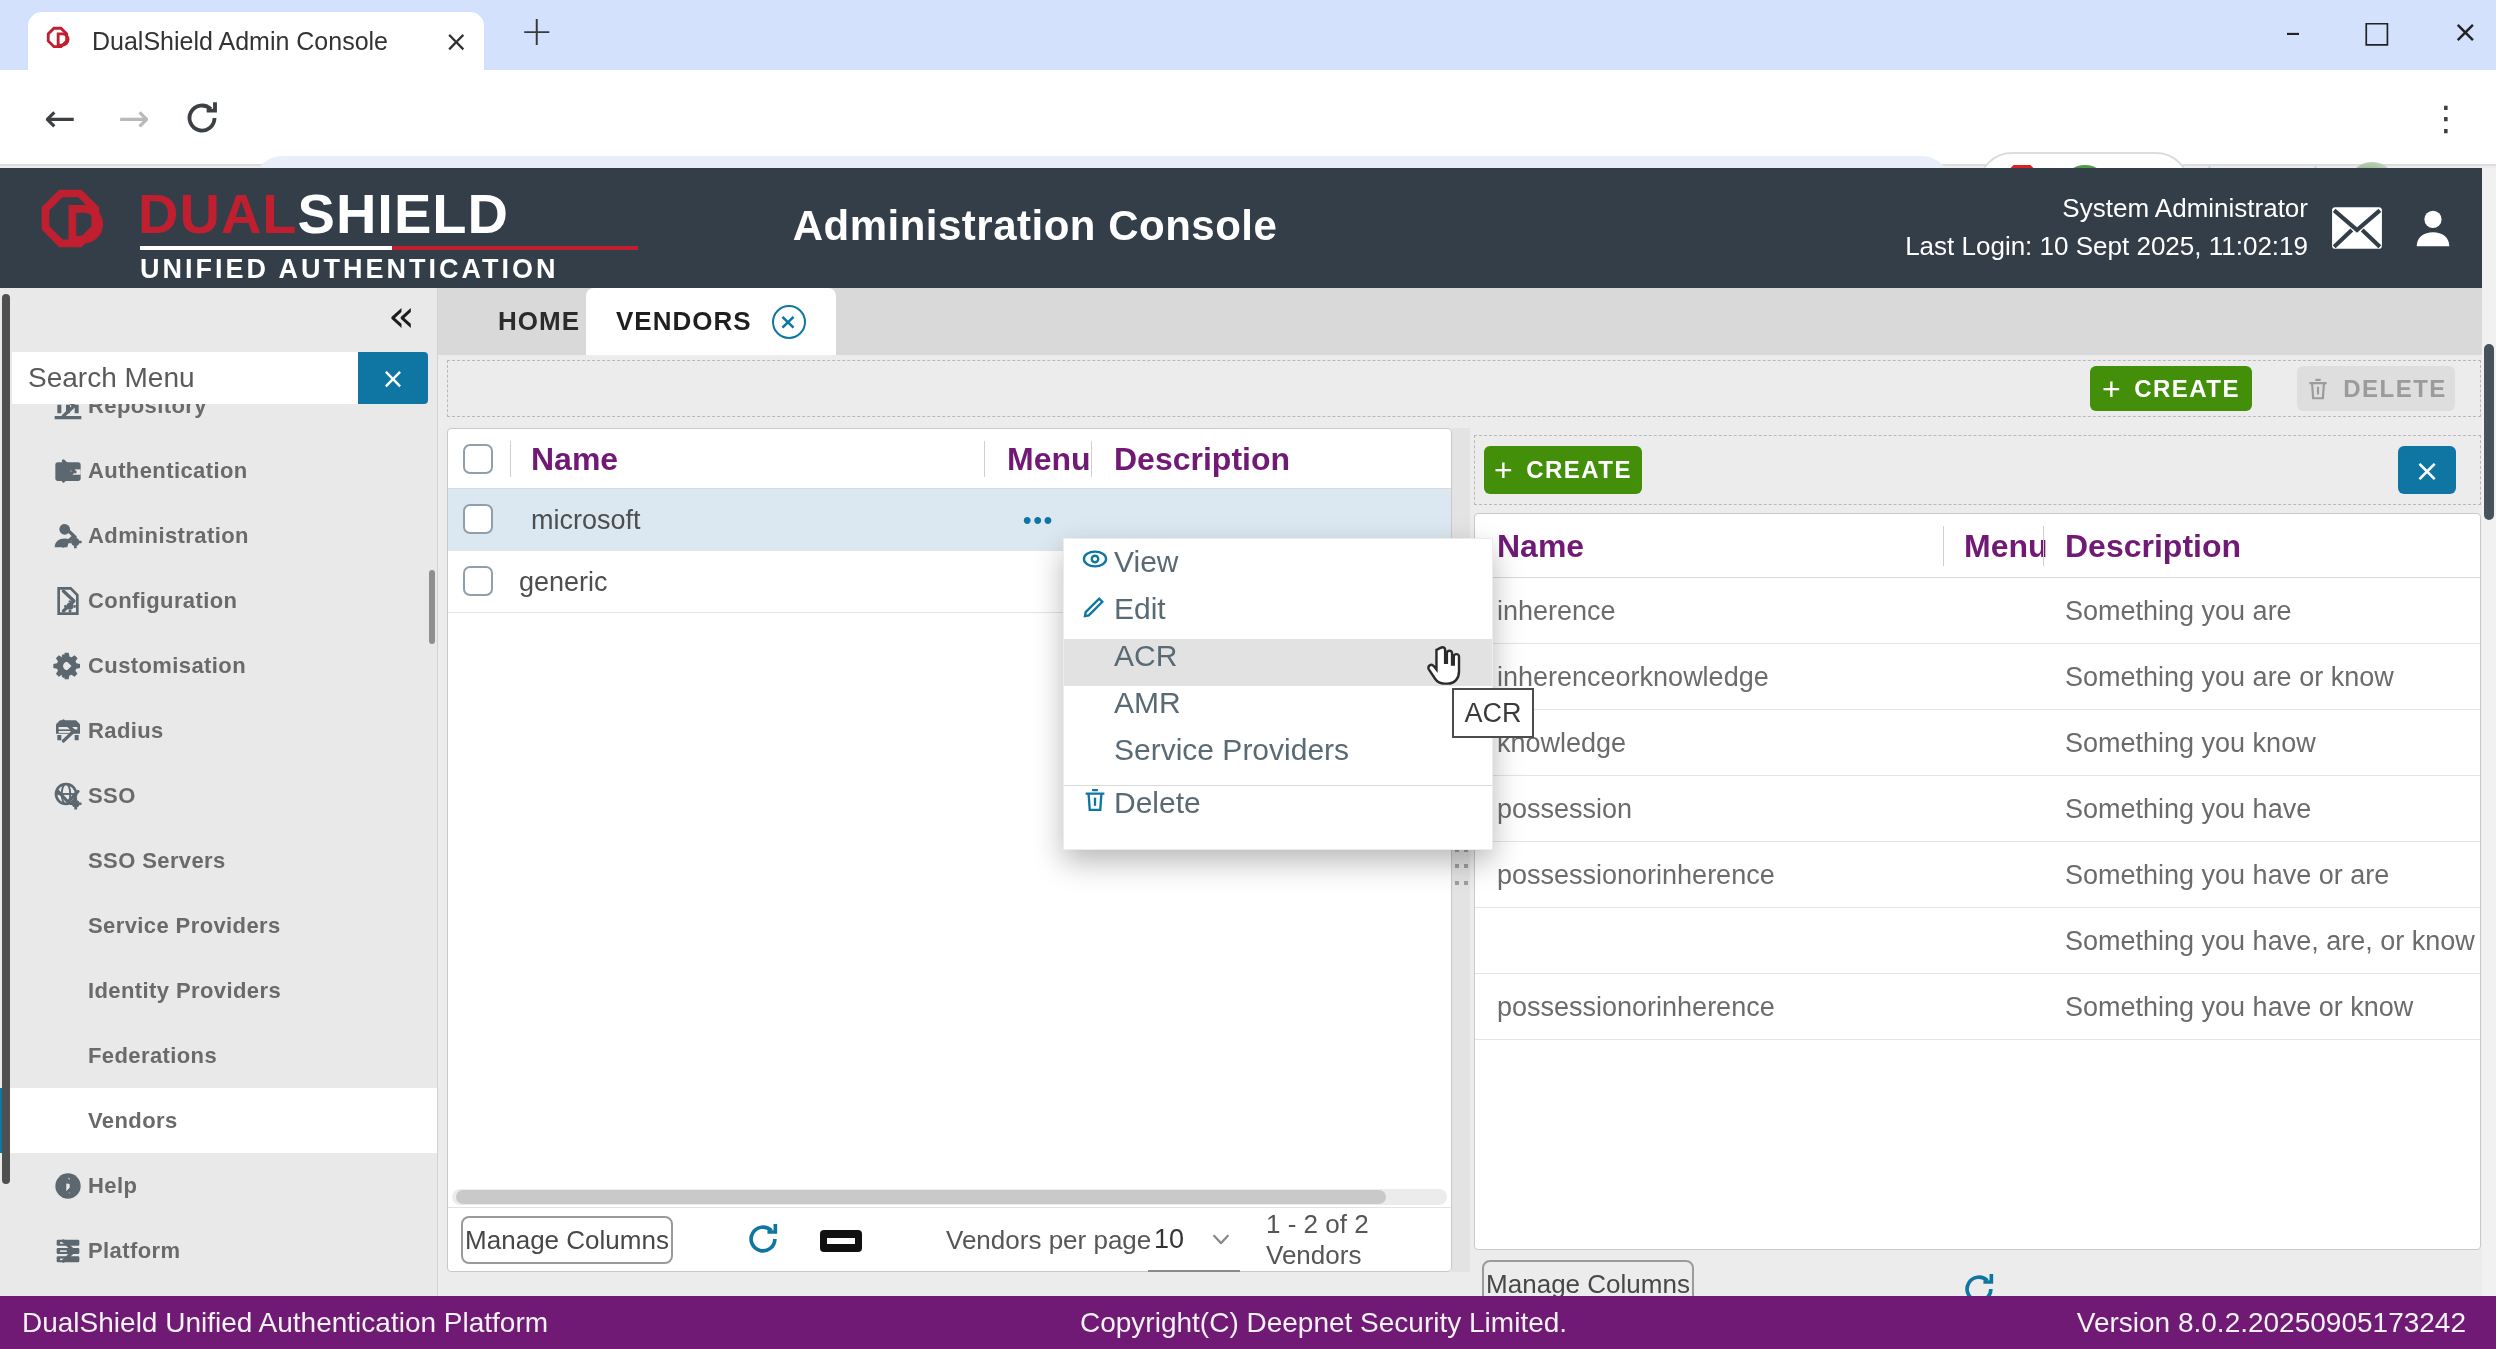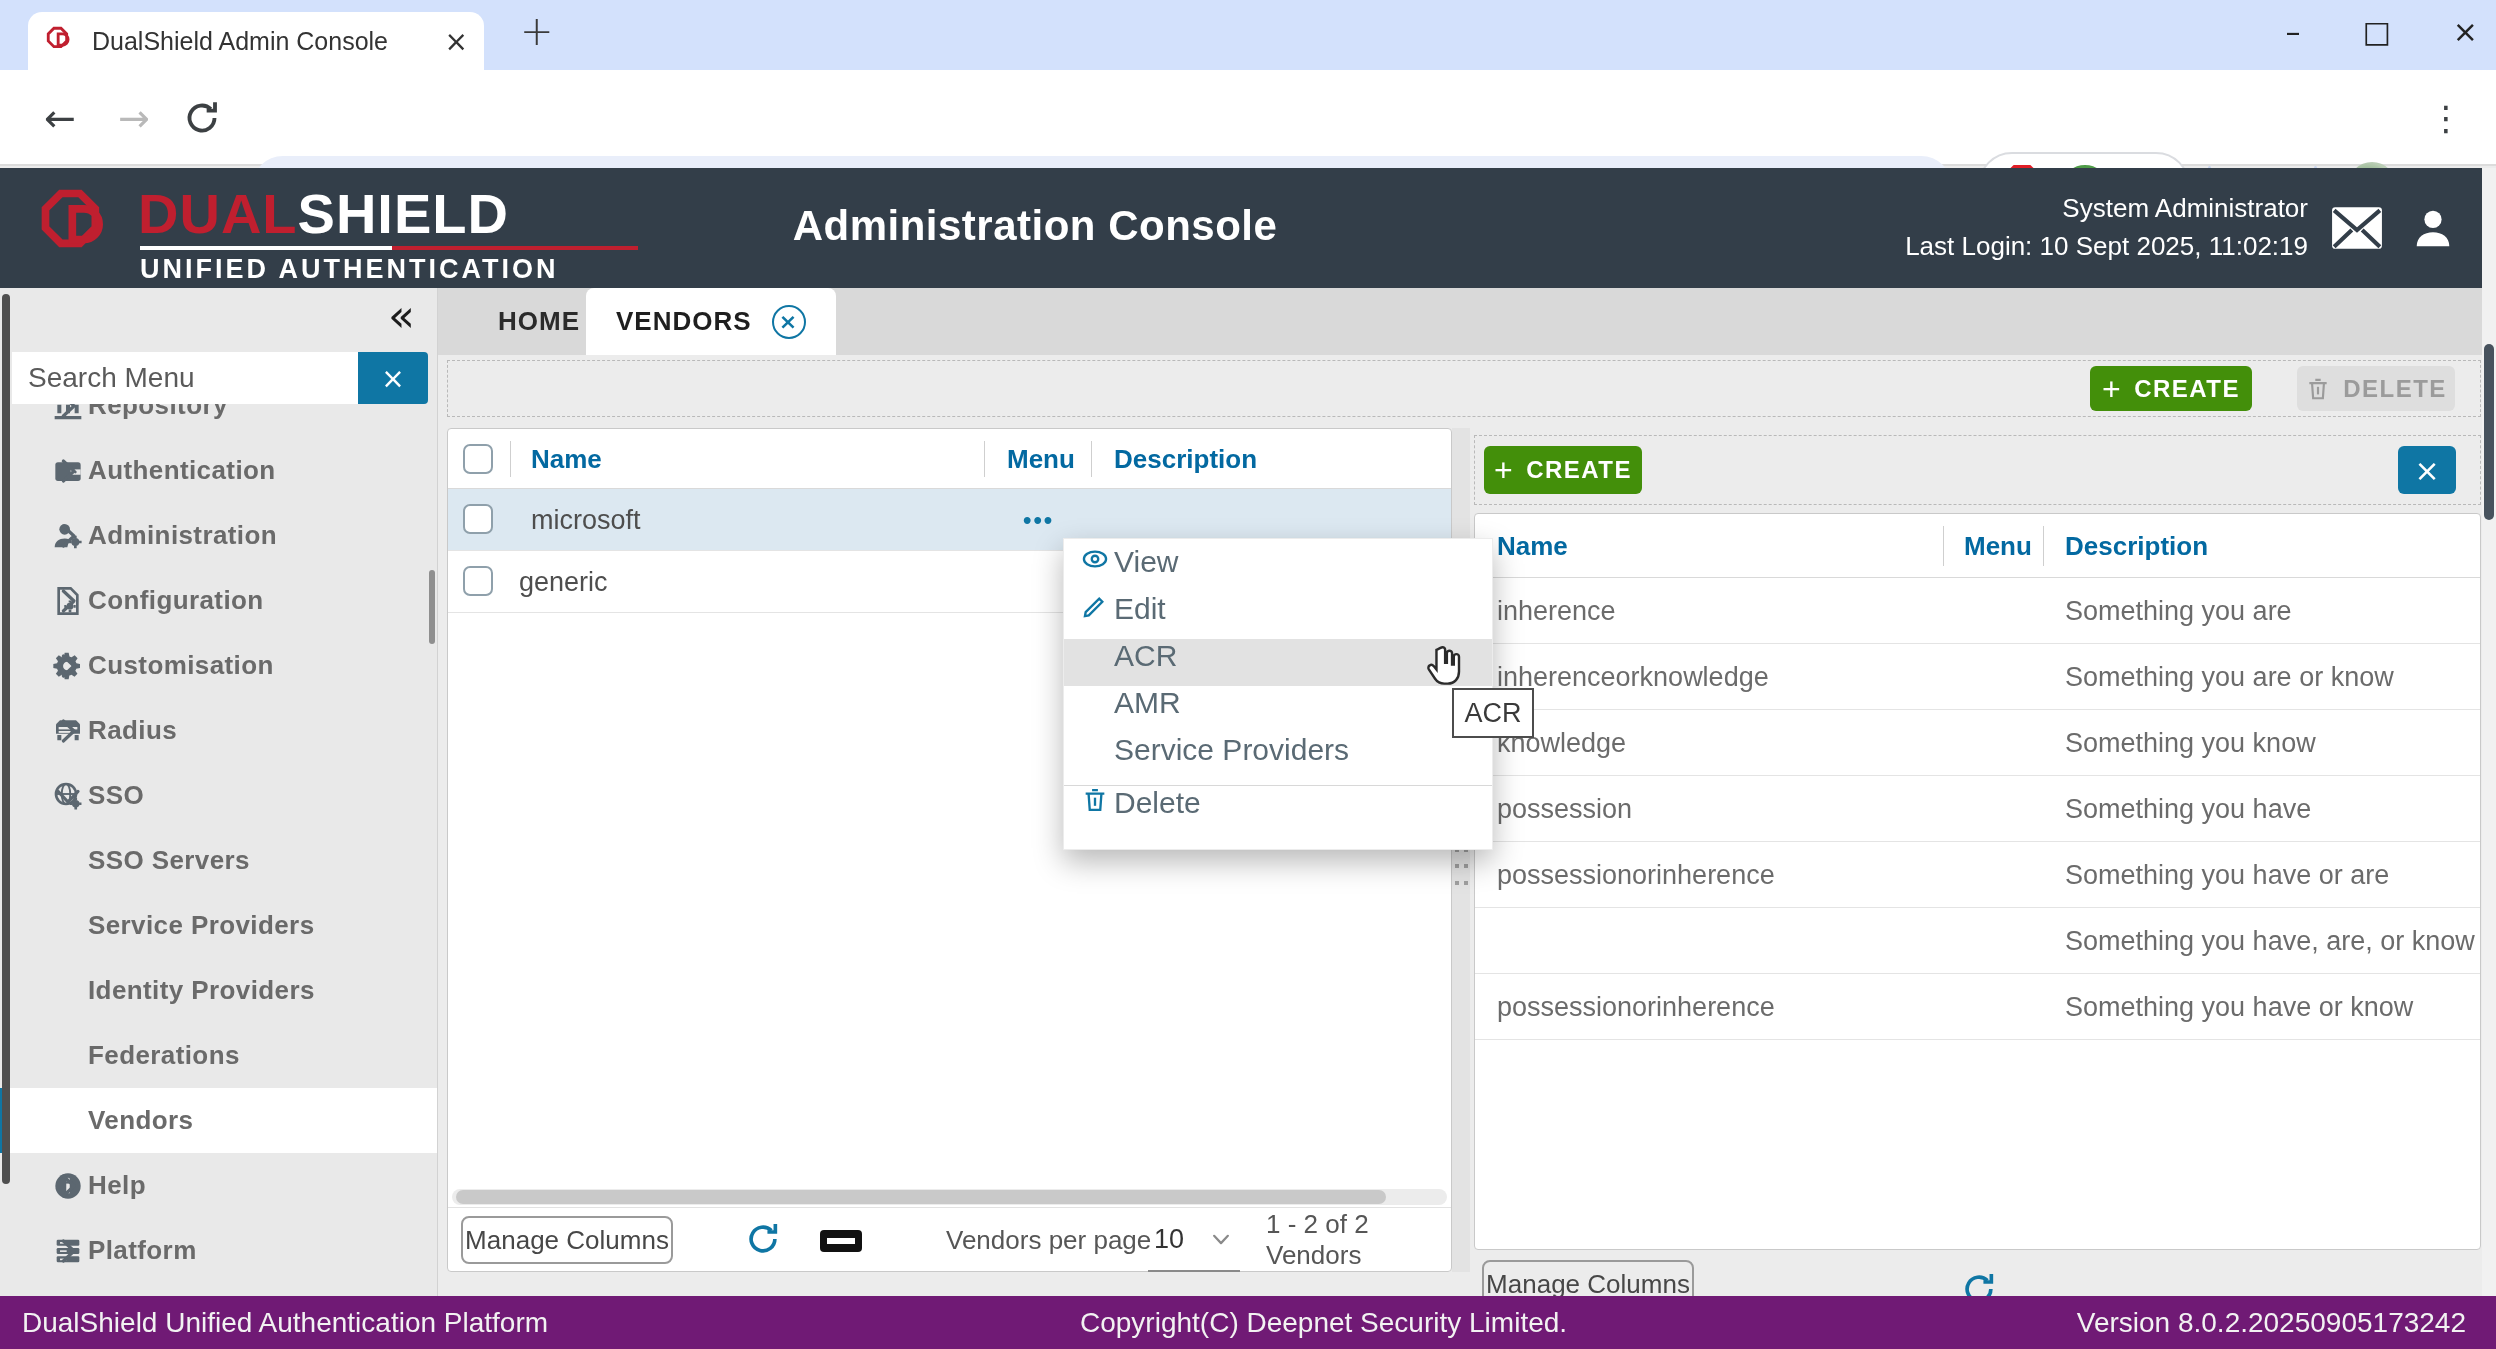--- a/index.html
+++ b/index.html
@@ -42,38 +42,38 @@
   .sidebar{position:absolute;left:0;top:288px;width:438px;height:1008px;background:#e9e9e9;border-right:1px solid #d2d2d2}
   .sb-scroll-left{position:absolute;left:2px;top:6px;width:8px;height:890px;background:#4f4f4f;border-radius:4px}
   .sb-scroll-right{position:absolute;right:2px;top:282px;width:6px;height:74px;background:#8f8f8f;border-radius:3px}
   .collapse{position:absolute;right:22px;top:2px;font-size:44px;color:#1c1c1c}
   .sb-search{position:absolute;left:12px;top:64px;width:346px;height:52px;background:#fff;border:none;font-size:28px;color:#444;padding:0 16px;z-index:5;font-family:inherit}
   .sb-search::placeholder{color:#5a5a5a;opacity:1}
   .sb-search-x{position:absolute;left:358px;top:64px;width:70px;height:52px;background:#0f76a4;color:#fff;font-size:28px;display:flex;align-items:center;justify-content:center;border-radius:0 4px 4px 0;z-index:5}
   .sb-list{position:absolute;left:0;top:85px;width:437px}
   .sb-item{position:relative;height:65px;display:flex;align-items:center}
   .sb-item .icon{position:absolute;left:52px;width:32px;height:32px;color:#5c6770}
-  .sb-label{position:absolute;left:88px;font-size:26px;font-weight:600;color:#6a6a6a;letter-spacing:.4px}
+  .sb-label{position:absolute;left:88px;font-size:22px;font-weight:600;color:#6a6a6a;letter-spacing:.4px}
   .sb-chev{position:absolute;right:32px;width:26px;height:26px;color:#555}
   .sb-item.selected{background:#fff}
   .selbar{position:absolute;left:0;top:0;width:9px;height:65px;background:#0f76a4}
   
   .tabstrip{position:absolute;left:438px;top:288px;width:2058px;height:67px;background:#d9d9d9}
   .tab-home{position:absolute;left:32px;top:0;height:67px;display:flex;align-items:center;padding:0 28px;font-size:26px;letter-spacing:1px;color:#2b2b2b;font-weight:600}
   .tab-vendors{position:absolute;left:148px;top:0;height:67px;background:#fff;border-radius:8px 8px 0 0;display:flex;align-items:center;gap:20px;padding:0 30px;font-size:26px;letter-spacing:1px;color:#1f1f1f;font-weight:600}
   .tab-close-x{width:34px;height:34px;border:2px solid #0f76a4;border-radius:50%;color:#0f76a4;display:flex;align-items:center;justify-content:center;font-size:22px}
   .dashedbar{position:absolute;border:1px dashed #b9b9b9}
   .btn{display:flex;align-items:center;justify-content:center;gap:12px;font-weight:bold;font-size:24px;letter-spacing:1.5px;border-radius:6px}
   .btn-green{background:#438f0a;color:#fff}
   .btn-disabled{background:#dedede;color:#9b9b9b}
   .btn .icon{width:26px;height:26px}
   .plus{font-size:32px;font-weight:400;line-height:0}
   .card{position:absolute;background:#fff;border:1px solid #c9c9c9;border-radius:4px}
   .thead{position:relative;height:60px;border-bottom:1px solid #d9d9d9}
-  .th{position:absolute;top:0;height:60px;display:flex;align-items:center;font-size:26px;font-weight:bold;color:#0369a1}
+  .th{position:absolute;top:0;height:60px;display:flex;align-items:center;font-size:32px;font-weight:bold;color:#701a75}
   .colsep{position:absolute;top:12px;width:1px;height:36px;background:#cfcfcf}
   .cb{width:30px;height:30px;border:2px solid #8fa0ab;border-radius:7px;background:#fff}
   .v-row{position:relative;height:62px;border-bottom:1px solid #e4e4e4}
   .v-row.selected{background:#dce8f1}
   .v-row .cb{position:absolute;left:15px;top:15px}
   .v-cell{position:absolute;top:0;height:62px;display:flex;align-items:center;font-size:27px;color:#4e4e4e}
   .v-menu-dots{color:#0f76a4;font-weight:bold;font-size:24px;letter-spacing:2px}
   .hscroll{position:absolute;left:4px;bottom:66px;width:995px;height:16px;background:#ececec;border-radius:8px}
   .hscroll-thumb{position:absolute;left:4px;top:1px;width:930px;height:14px;background:#c9c9c9;border-radius:7px}
   .tfoot{position:absolute;left:0;bottom:0;width:100%;height:64px;border-top:1px solid #e2e2e2}

